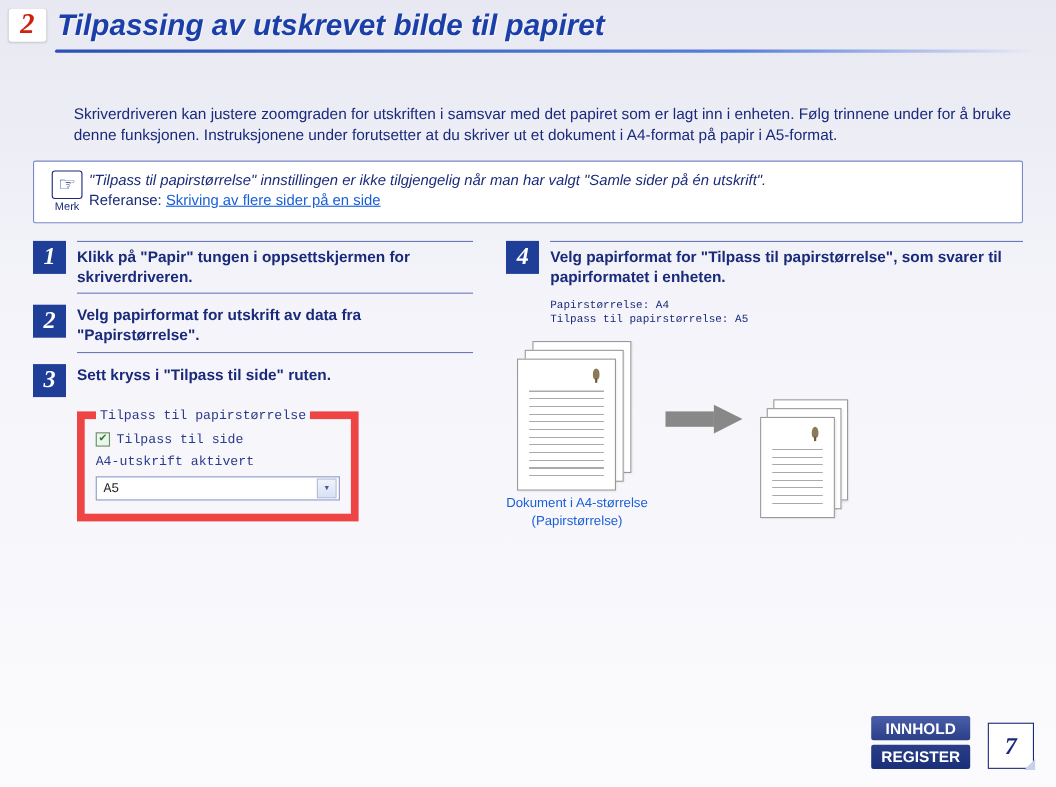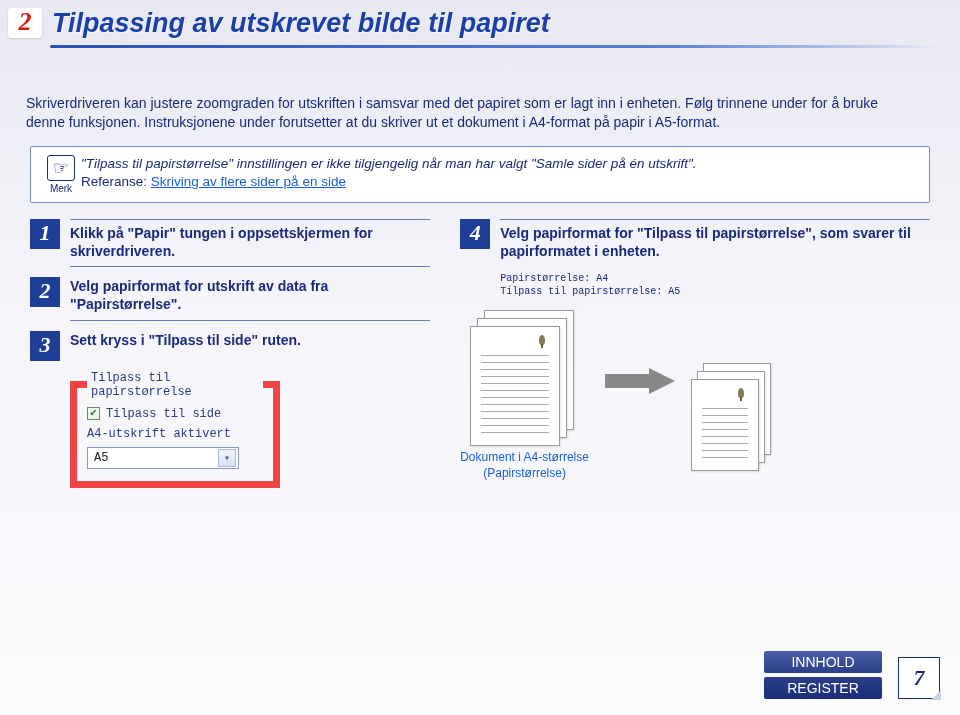--- a/index.html
+++ b/index.html
@@ -29,21 +29,21 @@
     font-size: 27px; color: #1a3fa8;
     text-shadow: 1px 1px 0 rgba(255,255,255,0.6);
   }
   .title-underline {
     height: 3px;
     background: linear-gradient(to right, #2a4fb8 0%, #5a7fd8 70%, rgba(90,127,216,0) 100%);
     margin: 2px 20px 10px 50px;
     border-radius: 2px;
   }
   .intro {
-    padding: 0 40px 14px 26px;
+    padding: 0 40px 14px 67px;
     font-size: 14px; line-height: 1.35; margin-top: 46px;
   }
   .note-box {
     margin: 0 30px 16px 30px;
     border: 1px solid #7a88c8;
     background: #fff;
     display:flex;
     padding: 8px 10px;
     border-radius: 2px;
   }
@@ -87,21 +87,21 @@
   }
   .ui-fieldset legend { padding: 0 4px; font-size:12px; color:#2a3a8a;}
   .ui-check-row { display:flex; align-items:center; gap:6px; margin-bottom:6px;}
   .ui-checkbox {
     width:13px; height:13px; border:1px solid #6a8a6a; background:#eaf6ea;
     display:flex; align-items:center; justify-content:center;
     font-size:11px; color:#2a7a2a; line-height:1;
   }
   .ui-status { color:#2a3a8a; margin-bottom:6px; font-size:12px;}
   .ui-select {
-    width: 152px; height:22px; border:1px solid #8a98c8;
+    width: 222px; height:22px; border:1px solid #8a98c8;
     display:flex; align-items:center; justify-content:space-between;
     padding: 0 2px 0 6px; font-size:12px; color:#222; background:#fff;gap:44px;
   }
   .ui-select-arrow {
     width:18px; height:18px; border:1px solid #b0b8d8;
     background: linear-gradient(to bottom,#f0f4fc,#d8e0f4);
     display:flex; align-items:center; justify-content:center;
     font-size:10px; color:#4a5a9a;
   }
   .diagram { display:flex; align-items:flex-end; gap:16px; margin-top:12px;}
@@ -135,22 +135,22 @@
     content:""; position:absolute; left:44px; top:0;
     border-left:26px solid #888; border-top:13px solid transparent; border-bottom:13px solid transparent;
   }
   .caption-a4, .caption-a5 { font-size:12px; text-align:center; color:#1a5fd8; line-height:1.3;}
   .caption-group { display:flex; flex-direction:column; align-items:center;}
   .footer {
     position:absolute; right:20px; bottom:16px;
     display:flex; align-items:flex-end; gap:16px;
   }
   .nav-btn {
-    width:118px; height:22px;
-    color:#fff; font-weight:normal; font-size:14px;
+    width:90px; height:22px;
+    color:#fff; font-weight:bold; font-size:14px;
     display:flex; align-items:center; justify-content:center;
     cursor:pointer;
     border-radius:2px;
   }
   .nav-btn.innhold { background: linear-gradient(to bottom,#4a5fa8,#2a3f88); margin-bottom:4px;}
   .nav-btn.register { background: linear-gradient(to bottom,#2a3f88,#1a2f78);}
   .page-num-box {
     width:42px; height:42px; border:1.5px solid #1a2a7a;
     background:#fff; display:flex; align-items:center; justify-content:center;
     font-family: Georgia, serif; font-style:italic; font-weight:bold;

